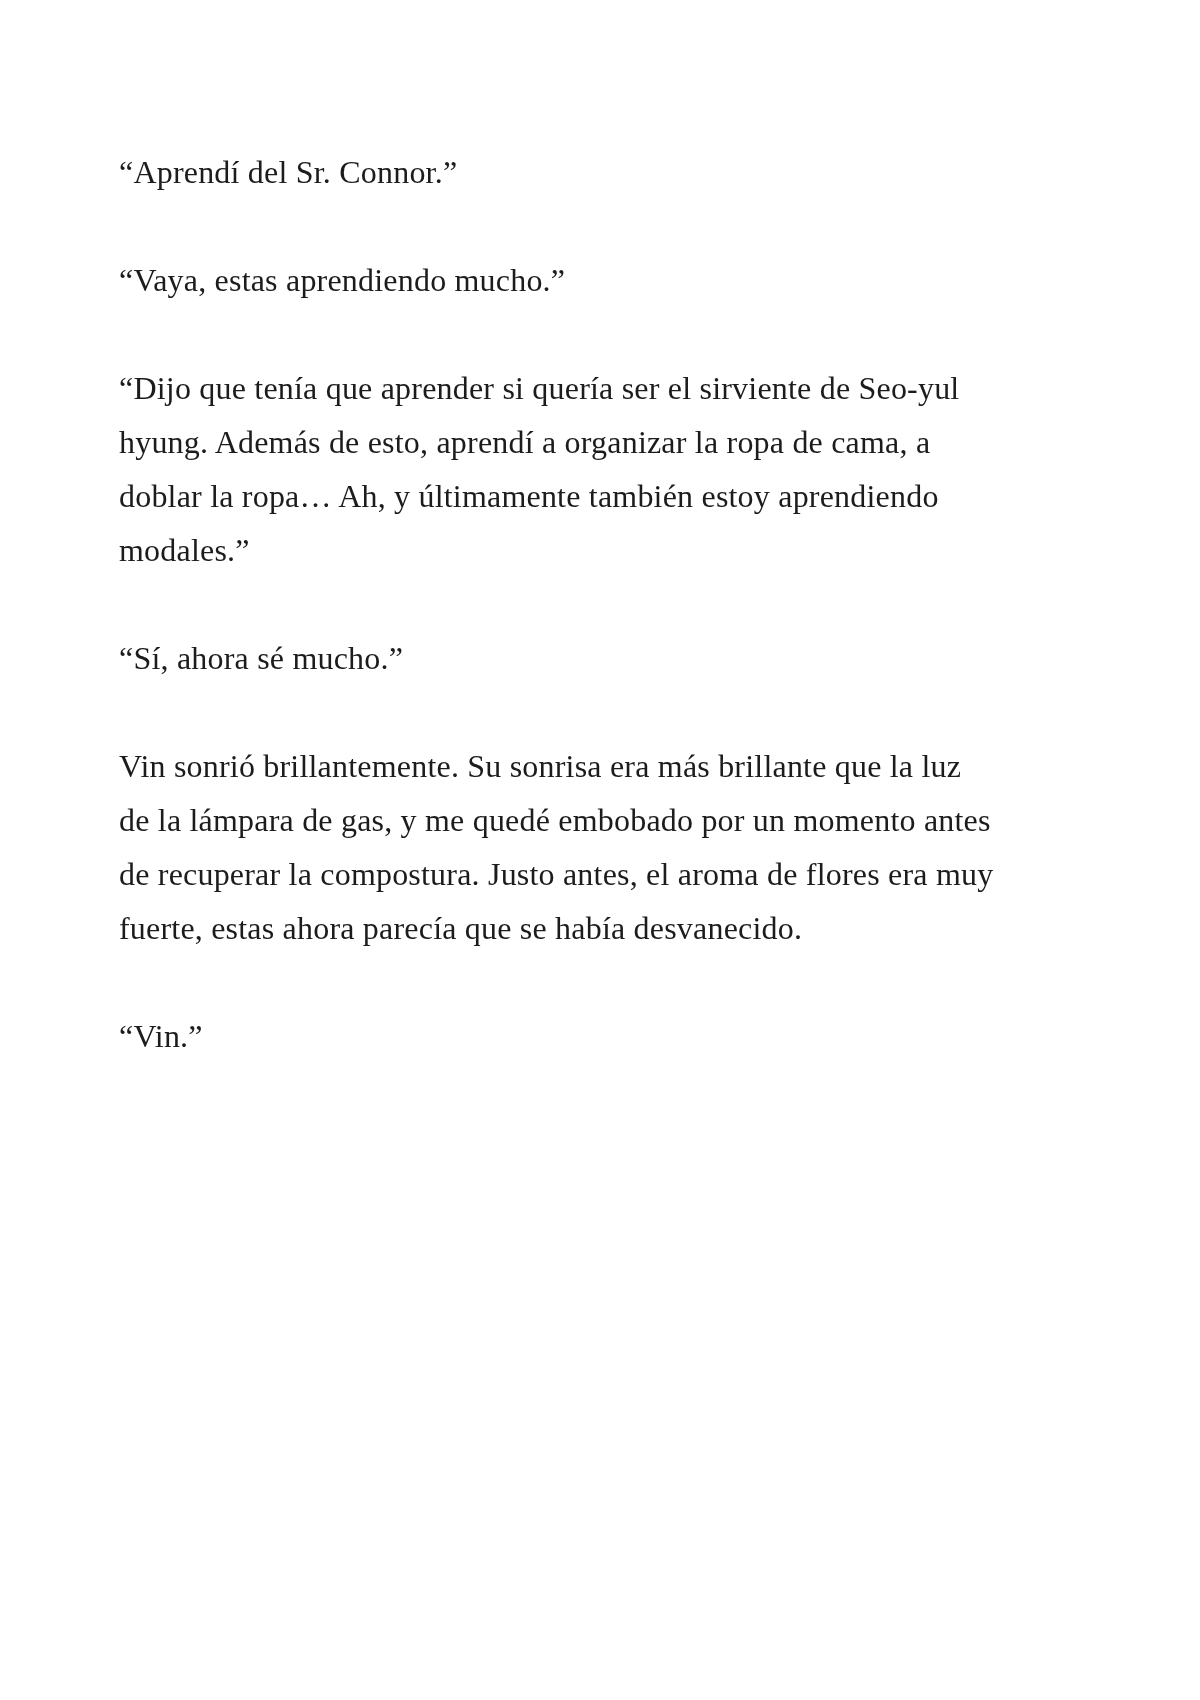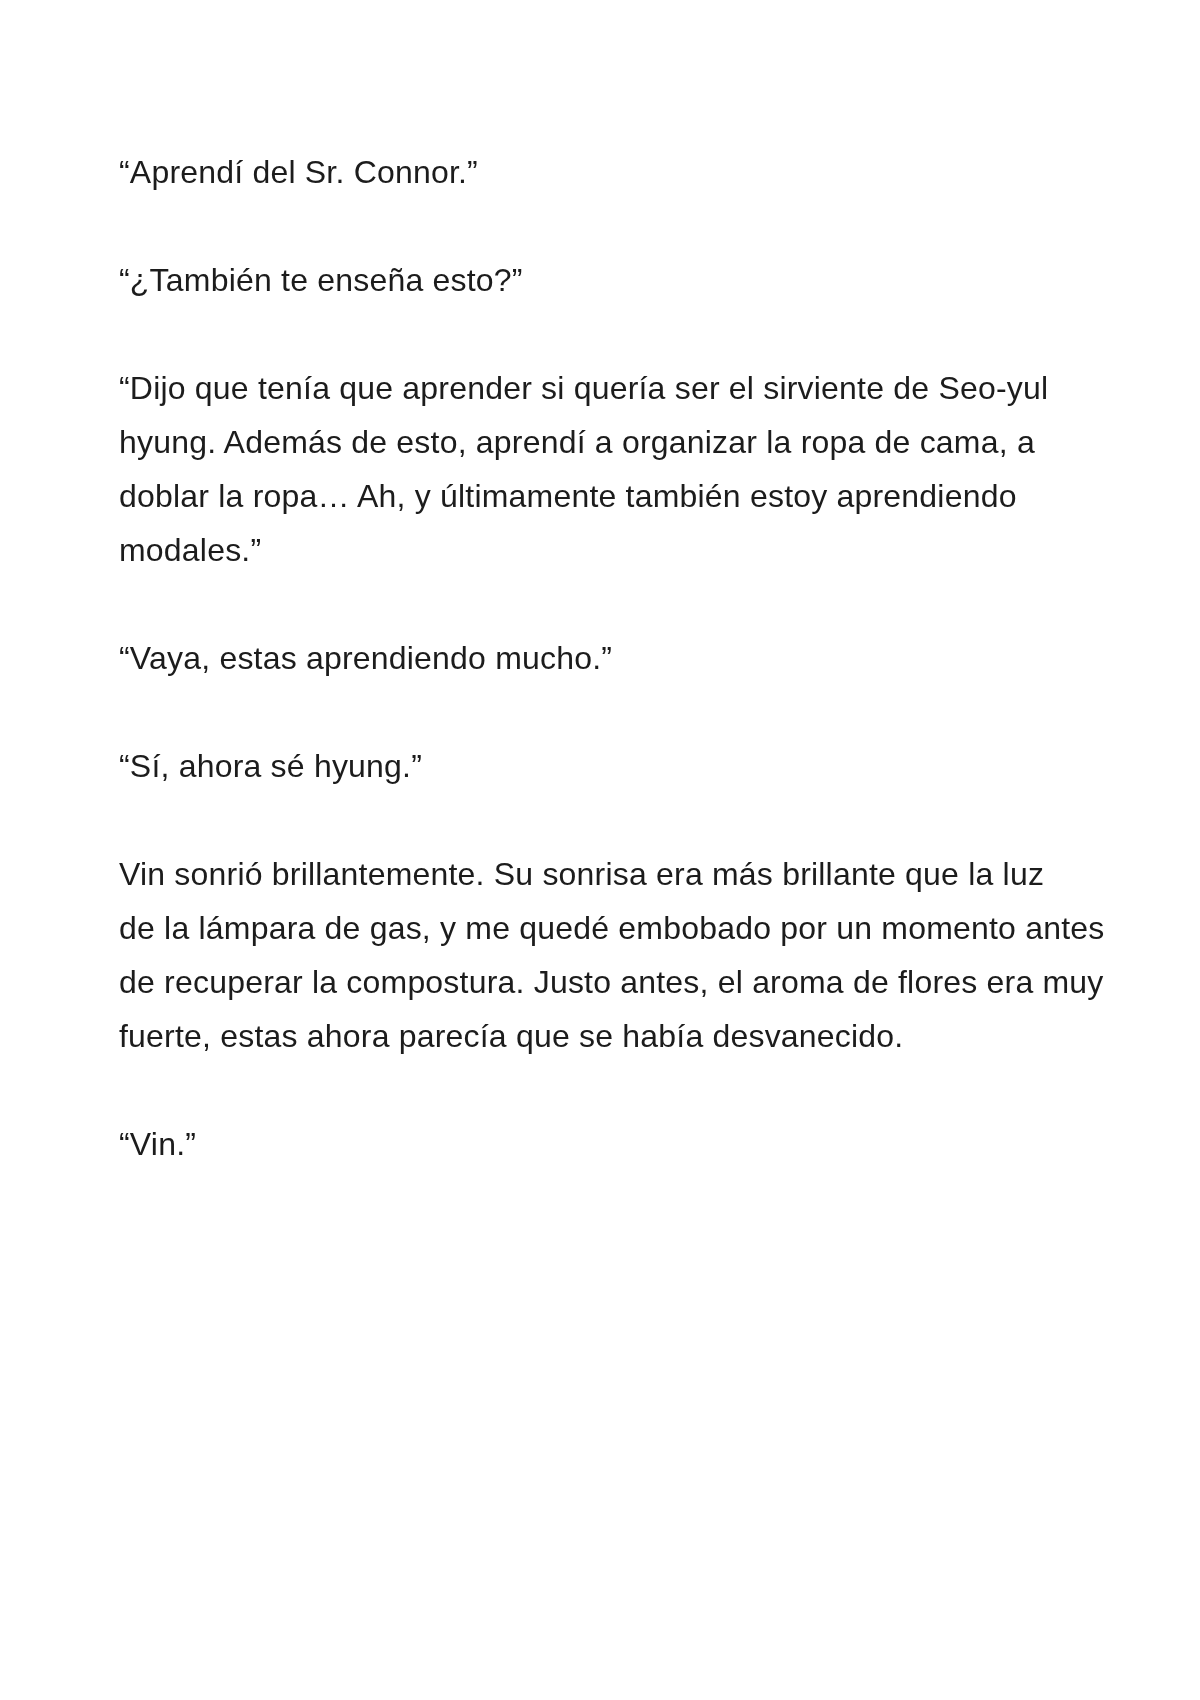--- a/index.html
+++ b/index.html
@@ -10,44 +10,43 @@
     width: 1200px;
     height: 1700px;
     background: #ffffff;
     overflow: hidden;
   }
   .page {
     box-sizing: border-box;
     width: 1200px;
     height: 1700px;
     padding: 145px 78px 0 119px;
-    font-family: Liberation Sans, sans-serif;
+    font-family: Liberation Serif, serif;
     font-size: 32px;
     line-height: 54px;
     color: #1c1c1c;
   }
   .paragraph {
     margin: 0 0 54px 0;
     white-space: pre-line; 
     text-align: left;
     letter-spacing: 0.2px;
   }
 </style>
 </head>
 <body>
 
 <main class="page">
   <div id="paragraphs">
       <p class="paragraph">“Aprendí del Sr. Connor.”</p>
-      <p class="paragraph">“¿También te enseña esto?”</p>
+      <p class="paragraph">“Vaya, estas aprendiendo mucho.”</p>
       <p class="paragraph">“Dijo que tenía que aprender si quería ser el sirviente de Seo-yul
 hyung. Además de esto, aprendí a organizar la ropa de cama, a
 doblar la ropa… Ah, y últimamente también estoy aprendiendo
 modales.”</p>
-      <p class="paragraph">“Vaya, estas aprendiendo mucho.”</p>
-      <p class="paragraph">“Sí, ahora sé hyung.”</p>
+      <p class="paragraph">“Sí, ahora sé mucho.”</p>
       <p class="paragraph">Vin sonrió brillantemente. Su sonrisa era más brillante que la luz
 de la lámpara de gas, y me quedé embobado por un momento antes
 de recuperar la compostura. Justo antes, el aroma de flores era muy
 fuerte, estas ahora parecía que se había desvanecido.</p>
       <p class="paragraph">“Vin.”</p>
     </div>
 </main>
 
 </body></html>

